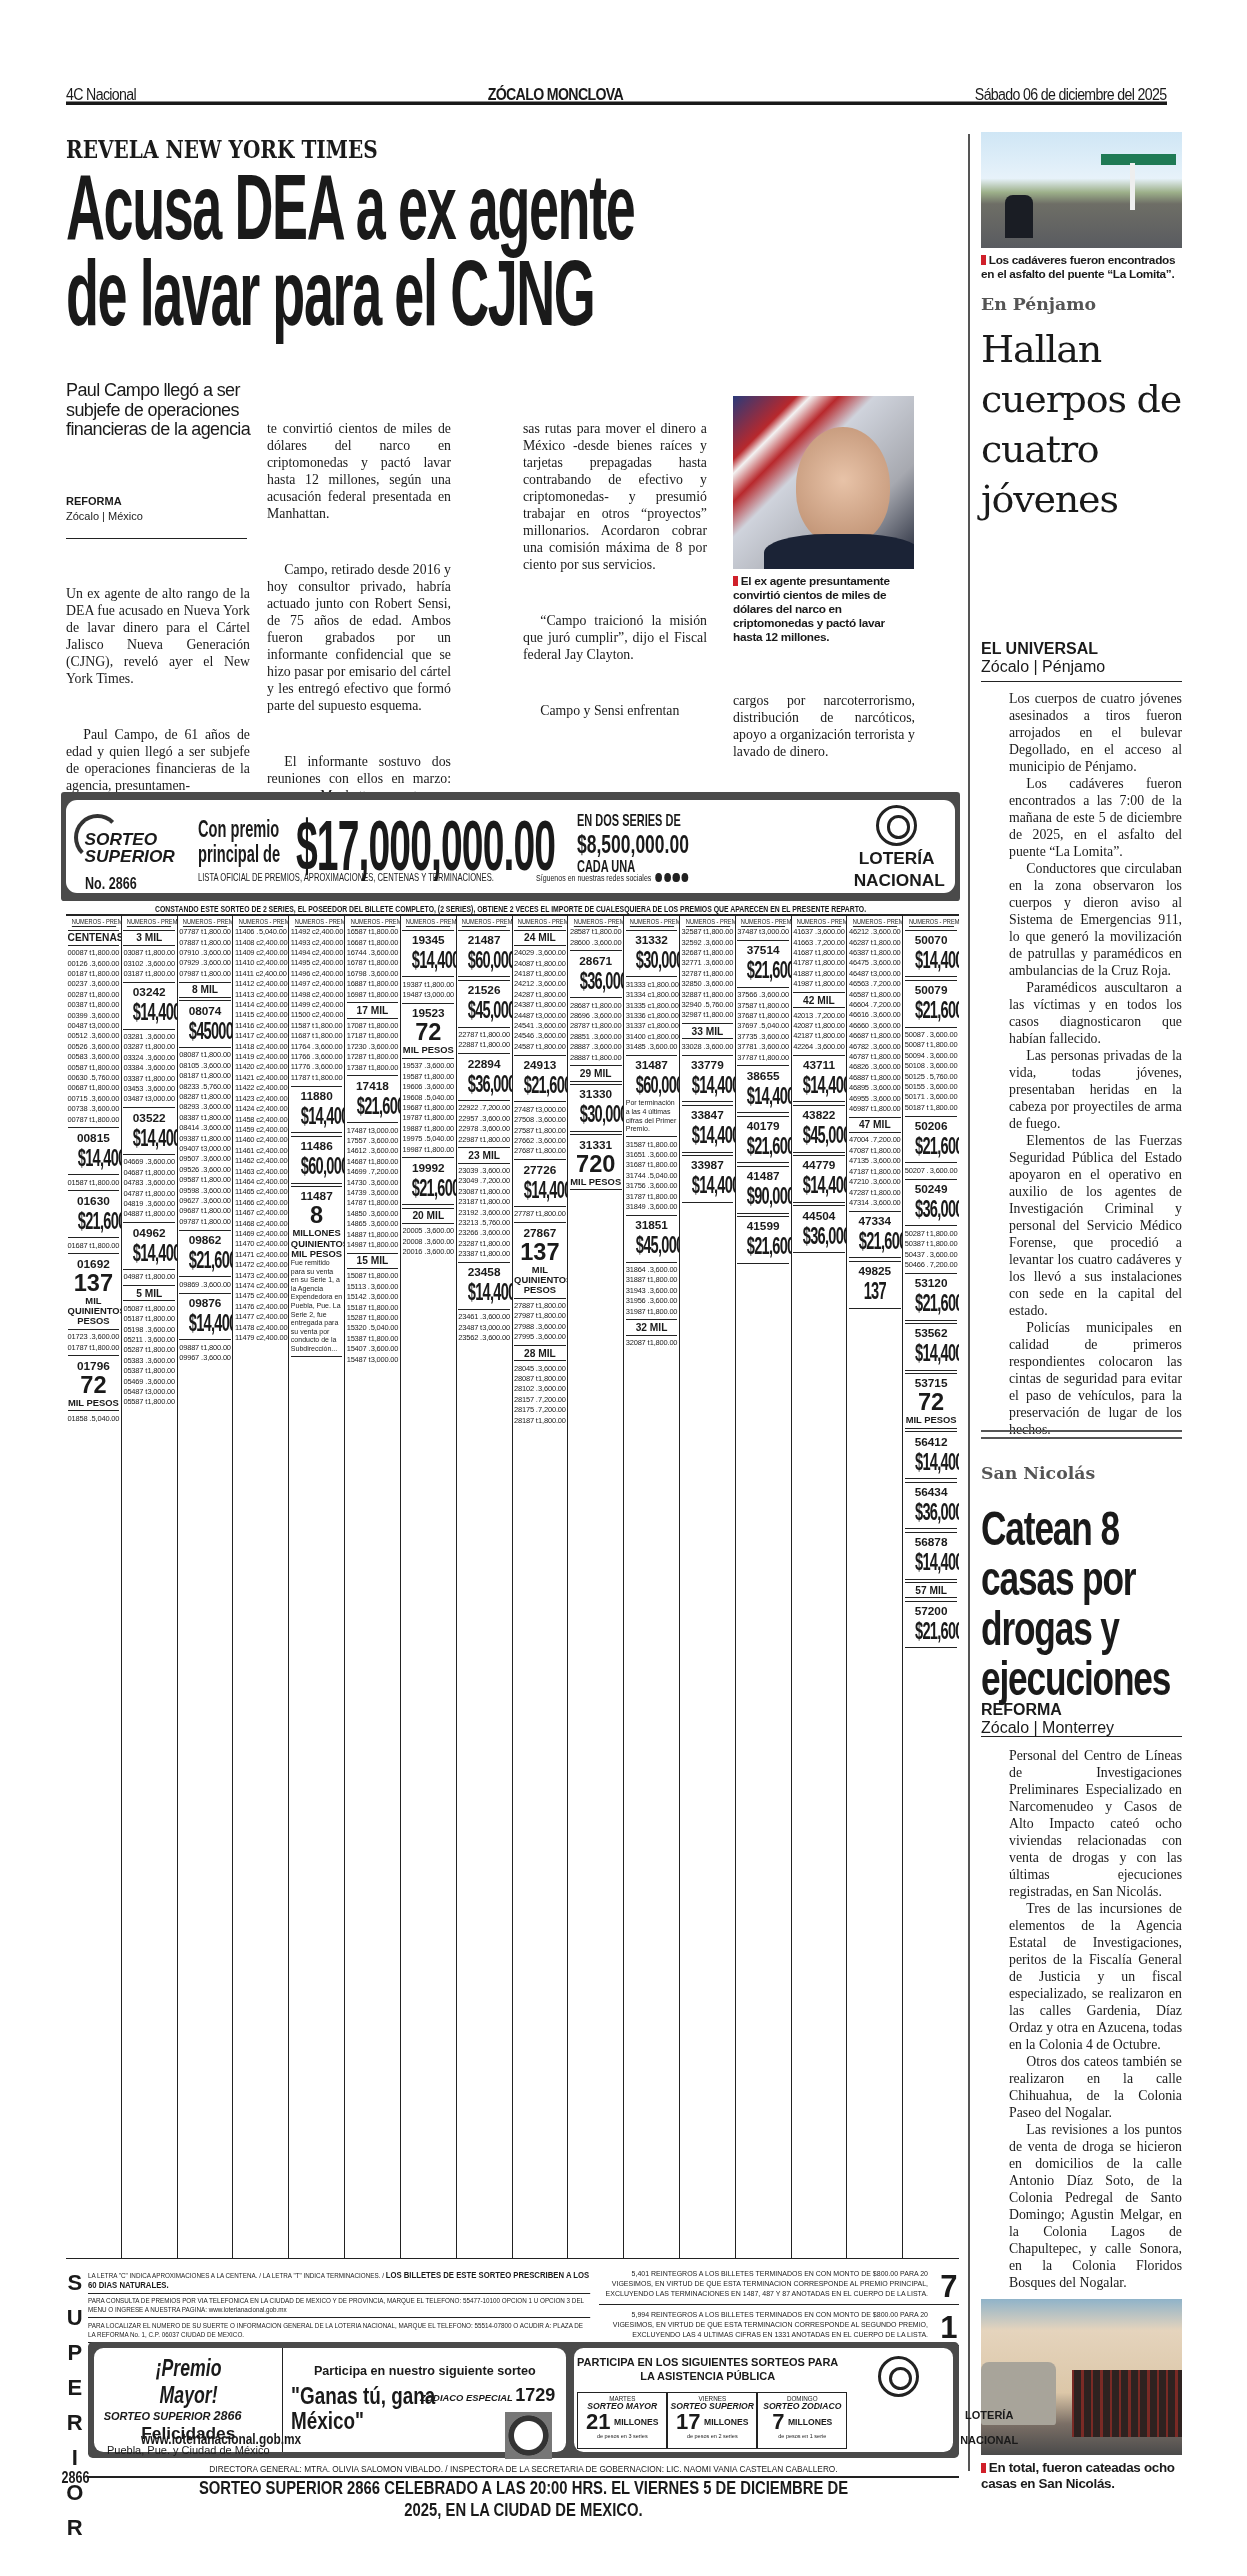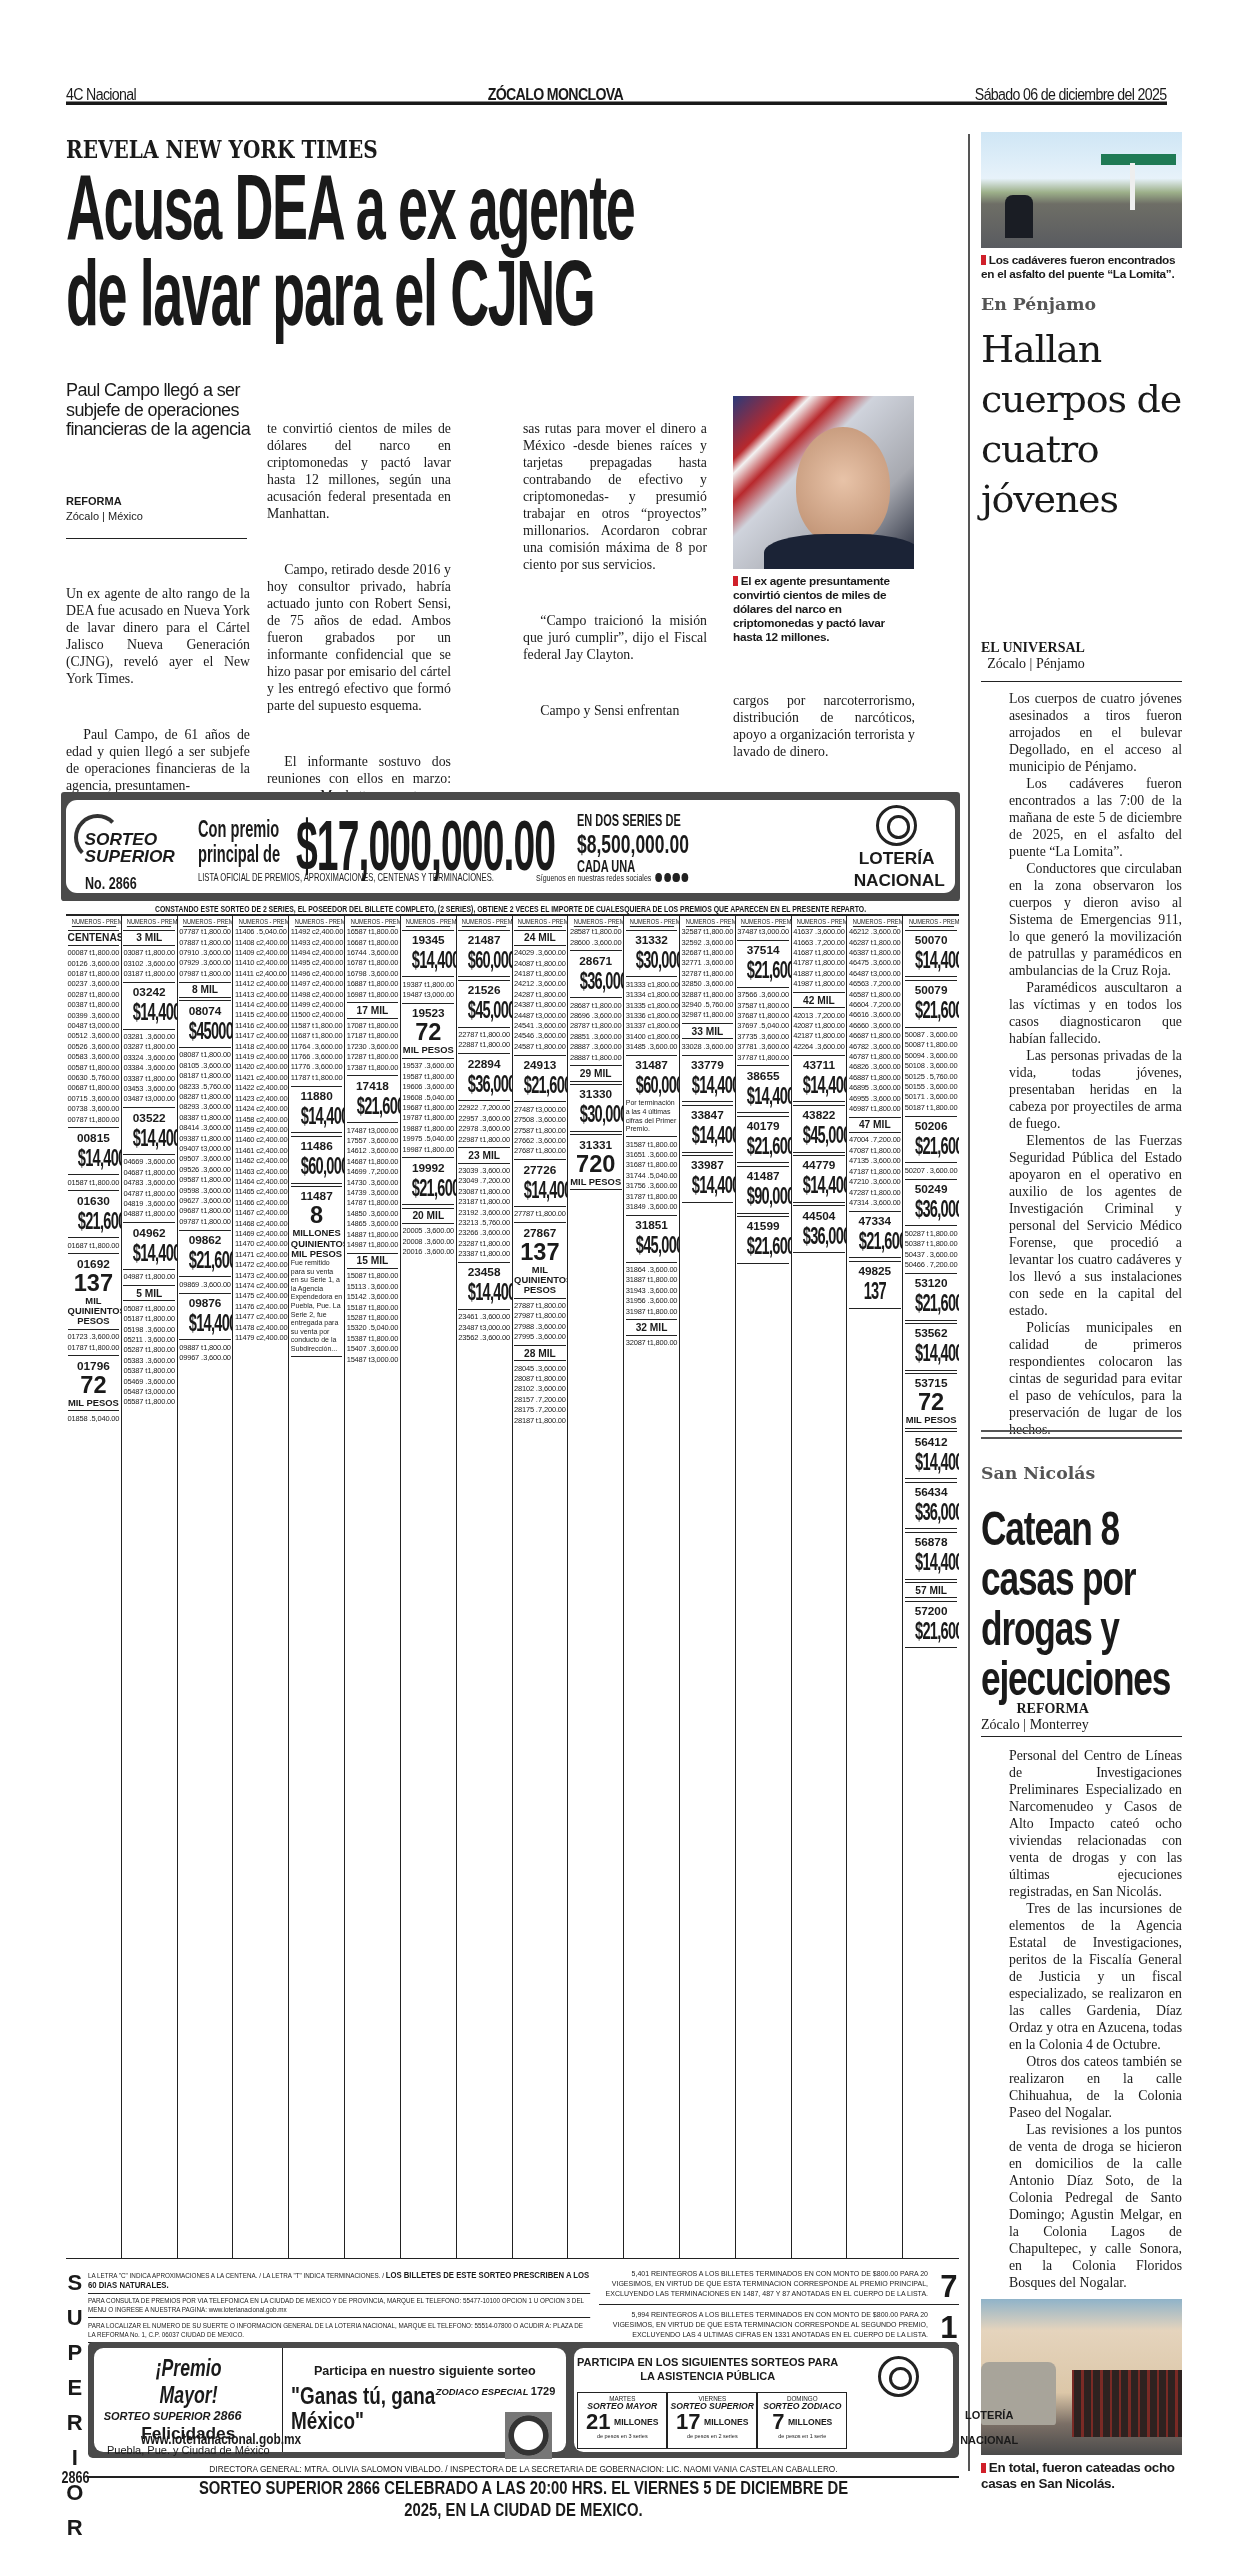--- a/index.html
+++ b/index.html
@@ -25,21 +25,21 @@
   .caption { position: absolute; font-family: "Liberation Sans", sans-serif; font-weight: bold; font-size: 11.8px; line-height: 14px; letter-spacing: -0.3px; }
   .caption .mark { display: inline-block; width: 4.7px; height: 10.2px; background: #d0202a; margin-right: 3.1px; vertical-align: -0.8px; }
   .vrule { position: absolute; left: 968px; top: 134px; width: 1.6px; height: 2337px; background: #555; }
   
   .side-photo1 { position: absolute; left: 981px; top: 132px; width: 201px; height: 116px; background: linear-gradient(180deg, #cfe6f5 0%, #e7f2fa 40%, #9db08a 52%, #6e6e66 62%, #595b60 100%); overflow: hidden; }
   .side-photo1 .sign { position: absolute; right: 6.3px; top: 22px; width: 75px; height: 11px; background: #1f7a55; }
   .side-photo1 .pole { position: absolute; right: 47px; top: 31px; width: 4.7px; height: 47px; background: #eee; }
   .side-photo1 .cop { position: absolute; left: 23.6px; top: 63px; width: 28px; height: 43px; background: #1a1d24; border-radius: 7.9px 7.9px 0 0; }
   .section-tag { position: absolute; font-family: "DejaVu Serif", serif; font-weight: bold; font-size: 17.3px; color: #555; }
   .side-head-serif { position: absolute; left: 981px; top: 324px; width: 204px; font-family: "DejaVu Serif", serif; font-size: 38px; line-height: 50px; letter-spacing: -1.2px; }
-  .side-byline { position: absolute; left: 981px; font-family: Liberation Serif, serif; font-size: 14px; text-align: right; }
+  .side-byline { position: absolute; left: 981px; font-family: Liberation Sans, sans-serif; font-size: 16px; }
   .side-byline .src { font-weight: bold; display: block; }
   .side-rule { position: absolute; left: 981px; width: 201px; height: 0.8px; background: #222; }
   .side-col { position: absolute; left: 981px; width: 201px; font-size: 13.8px; line-height: 17px; text-align: justify; }
   .side-col p { text-indent: 17.3px; margin-left: 28px; }
   .side-col p.first { text-indent: 0; }
   .double-rule { position: absolute; left: 981px; width: 201px; height: 1.6px; background: #555; }
   .side-head-sans { position: absolute; left: 981px; top: 1503px; width: 283px; font-family: "Liberation Sans", sans-serif; font-weight: bold; font-size: 49px; line-height: 50px; letter-spacing: -1.6px; transform: scaleX(0.72); transform-origin: left; }
   .side-photo2 { position: absolute; left: 981px; top: 2299px; width: 201px; height: 156px; background: linear-gradient(180deg, #8fb3c9 0%, #e5d4bd 20%, #dcc7a8 60%, #7b6f66 80%, #4a4a4a 100%); overflow: hidden; }
   .side-photo2 .van { position: absolute; left: 0; top: 63px; width: 75px; height: 63px; background: #a8a49a; border-radius: 7.9px 7.9px 3.1px 3.1px; }
   .side-photo2 .gate { position: absolute; right: 0; top: 71px; width: 110px; height: 67px; background: repeating-linear-gradient(90deg, #7a2a25 0 2.4px, #2e2220 2.4px 9.4px); }
@@ -90,21 +90,21 @@
   .pm-a { width: 189px; padding: 6.3px 9.4px; text-align: center; border-right: 1.6px solid #222; }
   .pm-a .title { font-style: italic; font-weight: bold; font-size: 23.6px; transform: scaleX(0.75); }
   .pm-a .logo { font-weight: bold; font-style: italic; font-size: 11px; text-align: left; }
   .pm-a .n { font-size: 12.6px; }
   .pm-a .f { font-weight: bold; font-size: 17.3px; }
   .pm-a .p { font-size: 11px; line-height: 12.6px; }
   .pm-b { flex: 1; padding: 6.3px 7.9px; position: relative; margin-top: 9px; }
   .pm-b .t { font-weight: bold; font-size: 12.6px; text-align: center; }
   .pm-b .g { font-weight: bold; font-size: 23.6px; line-height: 25px; margin-top: 6.3px; transform: scaleX(0.8); transform-origin: left; }
   .pm-b .z { position: absolute; right: 11px; top: 28px; font-weight: bold; font-style: italic; font-size: 9.4px; text-align: right; }
-  .pm-b .z .num { font-style: normal; font-size: 11px; }
+  .pm-b .z .num { font-style: normal; font-size: 18px; }
   .pm-b .img { position: absolute; right: 14px; top: 55px; width: 47px; height: 47px; background: radial-gradient(circle, #fff 0 14px, #333 15px 19.7px, #777 20.4px); }
   .pm-url { position: absolute; left: 47px; bottom: 4.7px; font-weight: bold; font-size: 14px; transform: scaleX(0.85); transform-origin: left; }
   .promo-r .t { text-align: center; font-weight: bold; font-size: 11px; line-height: 14px; padding-top: 6.3px; width: 267px; }
   .draws { position: absolute; left: 3.1px; top: 44px; display: flex; }
   .draw { width: 90px; height: 57px; border: 1.6px solid #222; text-align: center; padding-top: 1.6px; }
   .draw .day { font-size: 6.3px; } .draw .nm { font-weight: bold; font-style: italic; font-size: 8.6px; line-height: 9.4px; }
   .draw .amt { font-weight: bold; font-size: 22px; line-height: 22px; display: inline-block; vertical-align: middle; }
   .draw .mil { font-weight: bold; font-size: 8.6px; display: inline-block; vertical-align: middle; text-align: left; line-height: 9.4px; }
   .draw .ser { font-size: 5.5px; display: block; }
   .promo-r .ln-logo { right: 11px; top: 7.9px; }

